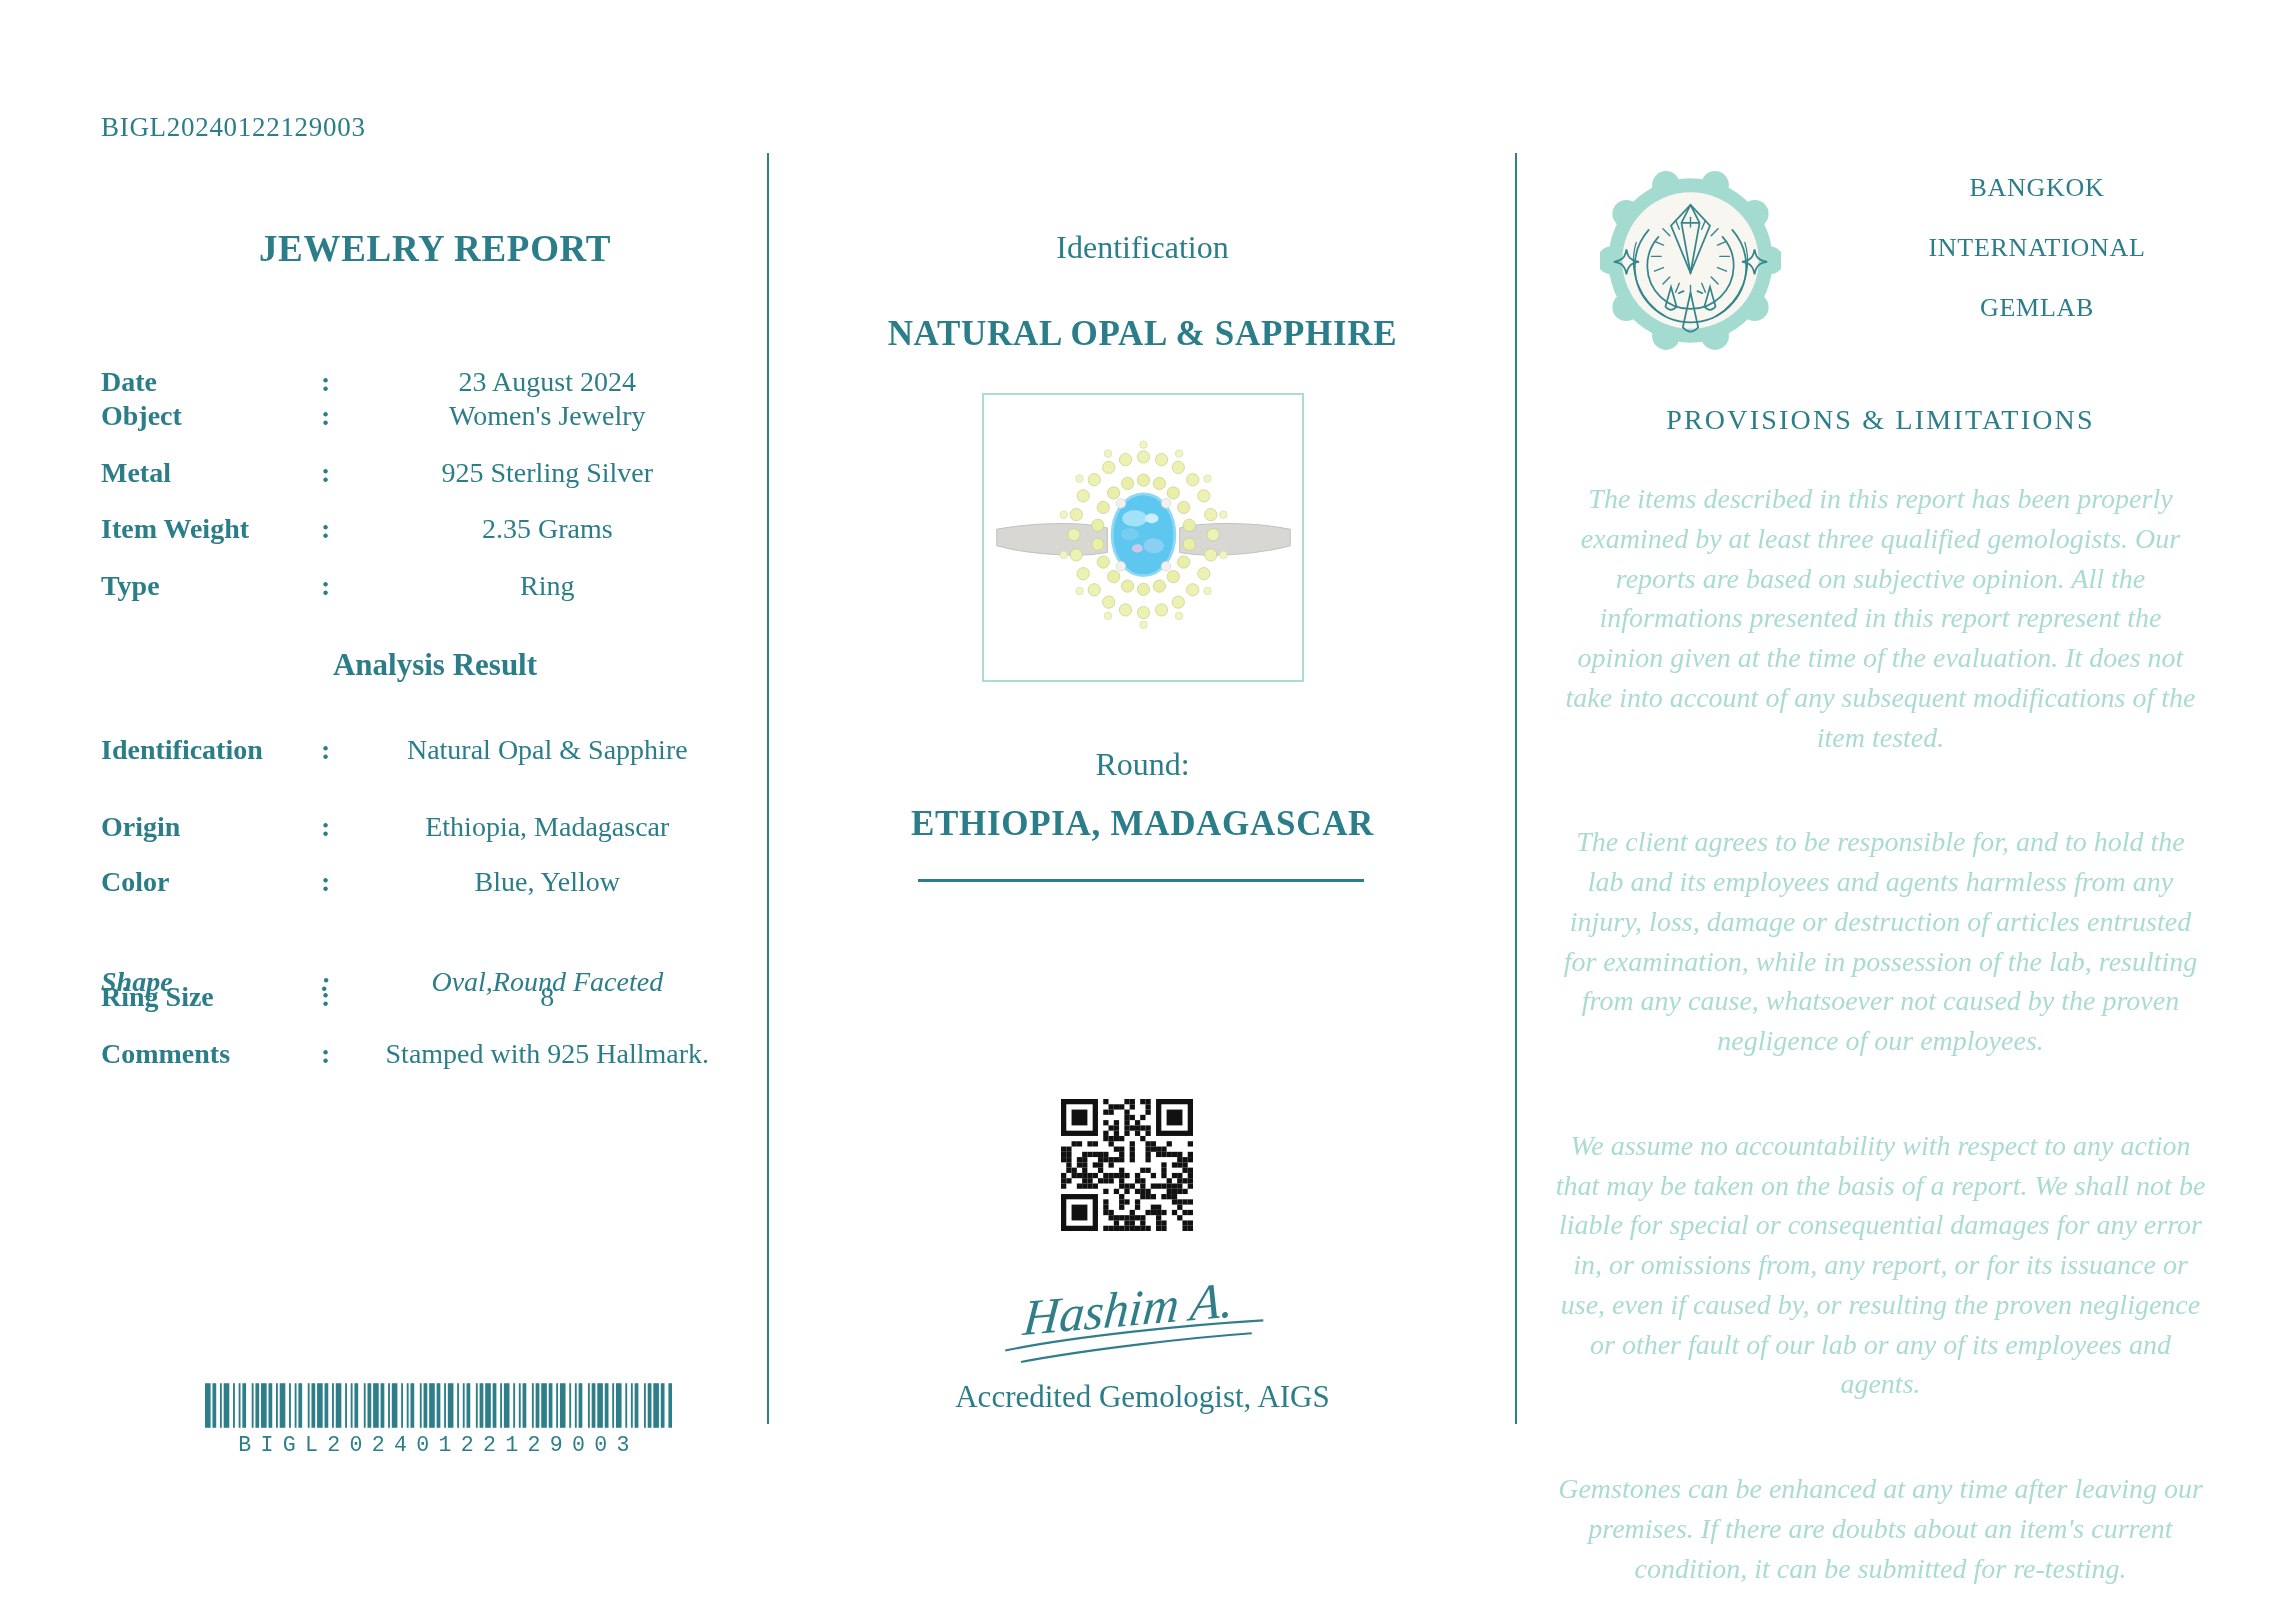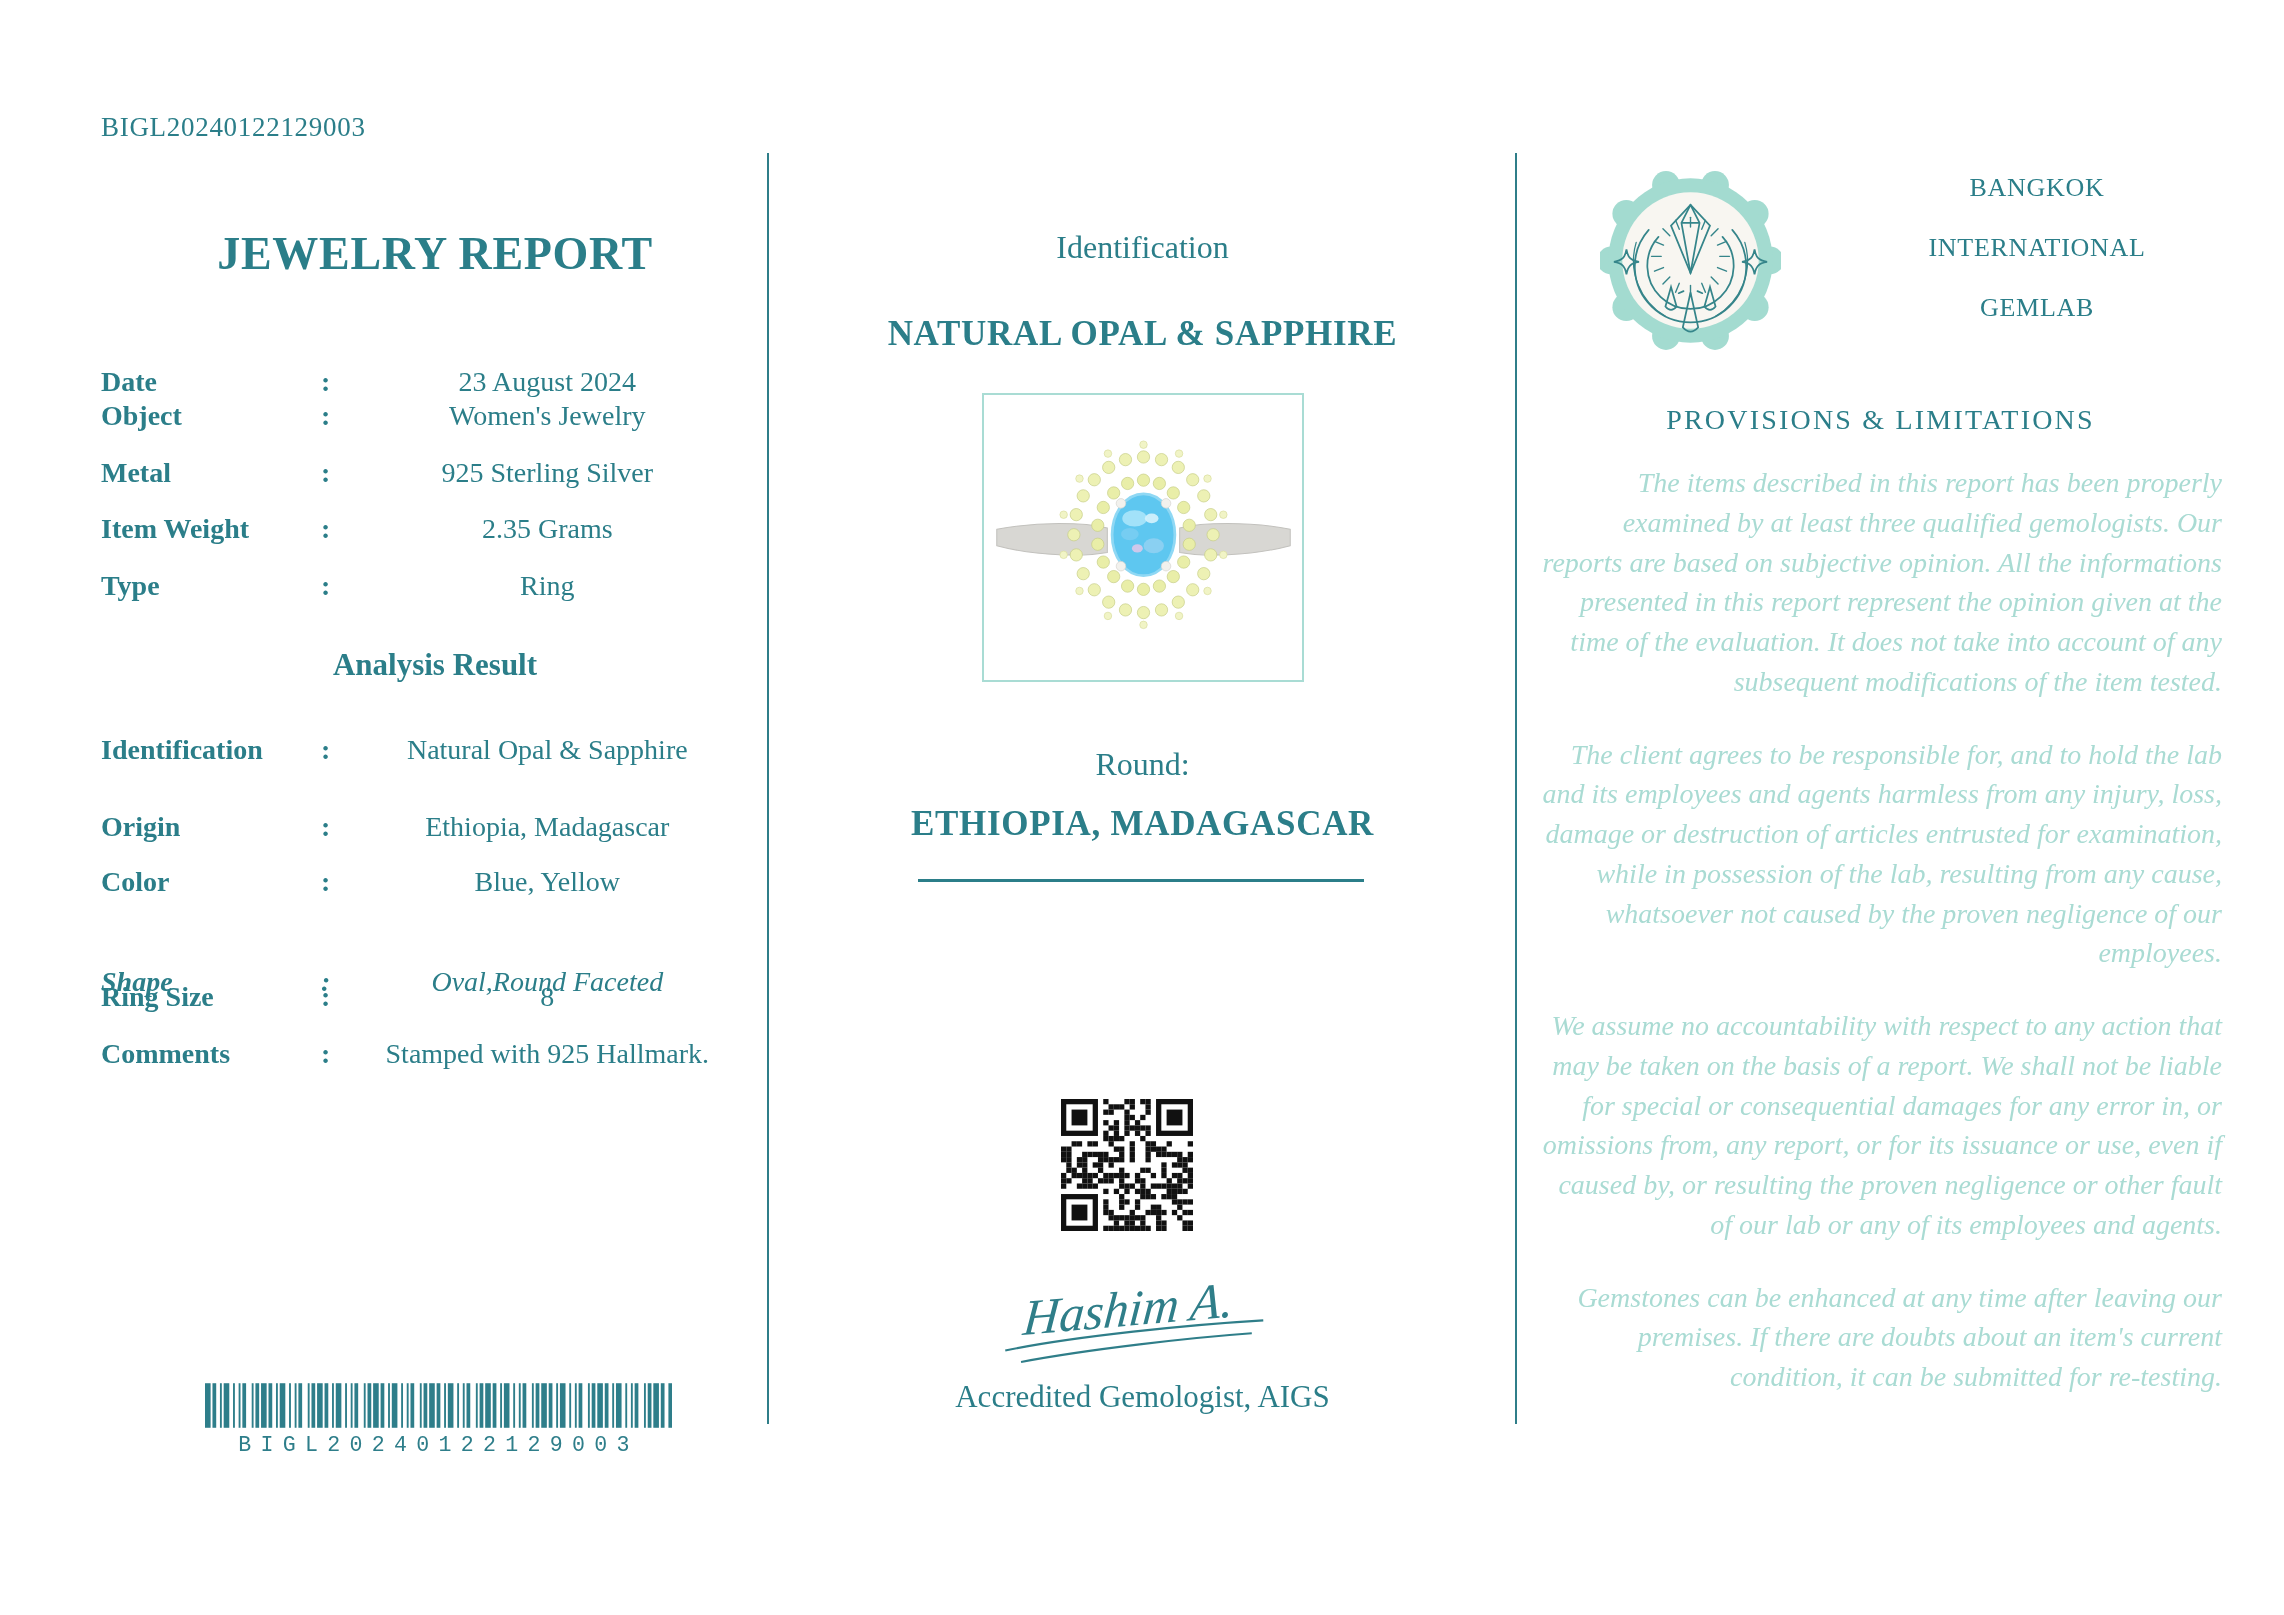--- a/index.html
+++ b/index.html
@@ -7,21 +7,21 @@
     width:2284px;height:1616px;position:relative;background:#ffffff;
     font-family:"Liberation Serif",serif;color:#2b7e89;overflow:hidden;
   }
   .divider{position:absolute;top:153px;width:2.2px;height:1271px;background:#2f7e89;}
   #divider-left{left:767px;}
   #divider-right{left:1515px;}
 
   
   #doc-id{position:absolute;left:101px;top:112px;font-size:27px;letter-spacing:0.7px;}
   #left-title{position:absolute;left:115px;top:227px;width:640px;text-align:center;
-    font-size:46px;font-weight:bold;letter-spacing:0.7px;}
+    font-size:37px;font-weight:bold;letter-spacing:0.7px;}
   .frow{position:absolute;left:101px;width:651px;display:flex;font-size:28px;line-height:1.15;}
   .frow .lbl{width:220px;font-weight:bold;flex:0 0 auto;}
   .frow .sep{width:21.6px;font-weight:bold;flex:0 0 auto;}
   .frow .val{flex:1;text-align:center;}
   #analysis-title{position:absolute;left:115px;top:647px;width:640px;text-align:center;
     font-size:31px;font-weight:bold;}
   #barcode{position:absolute;left:205px;top:1383px;width:467px;text-align:center;}
   #barcode-text{display:block;margin-top:2.9px;font-family:"Liberation Mono",monospace;
     font-size:21.6px;letter-spacing:9.3px;color:#2e7e8a;white-space:nowrap;}
 
@@ -39,22 +39,22 @@
   #accredited{top:1379px;font-size:31px;}
 
   
   #lab-logo{position:absolute;left:1600px;top:170px;width:181px;height:181px;}
   #lab-title{position:absolute;left:1841px;top:158px;width:392px;text-align:center;
     font-size:26px;line-height:60px;letter-spacing:0.7px;}
   #prov-title{position:absolute;left:1539px;top:404px;width:683px;text-align:center;
     font-size:28px;letter-spacing:2.2px;}
   #prov-paragraphs{position:absolute;left:1539px;top:463px;width:683px;
     display:flex;flex-direction:column;gap:33px;}
-  #prov-paragraphs p{margin:0;font-style:italic;font-size:28px;line-height:1.42;
-    color:#a9dbd3;text-align:right;}
+  #prov-paragraphs p{margin:16px;font-style:italic;font-size:28px;line-height:1.42;
+    color:#a9dbd3;text-align:center;}
 </style>
 </head>
 <body>
 
 <div class="divider" id="divider-left"></div>
 <div class="divider" id="divider-right"></div>
 
 <div id="doc-id">BIGL20240122129003</div>
 <div id="left-title">JEWELRY REPORT</div>
 <div id="left-fields">

